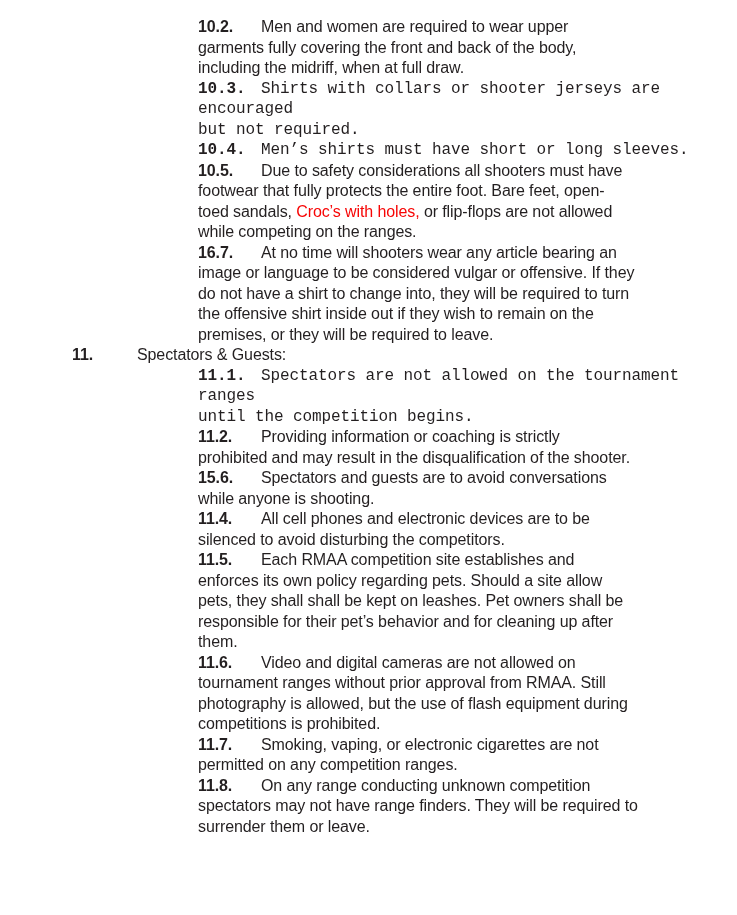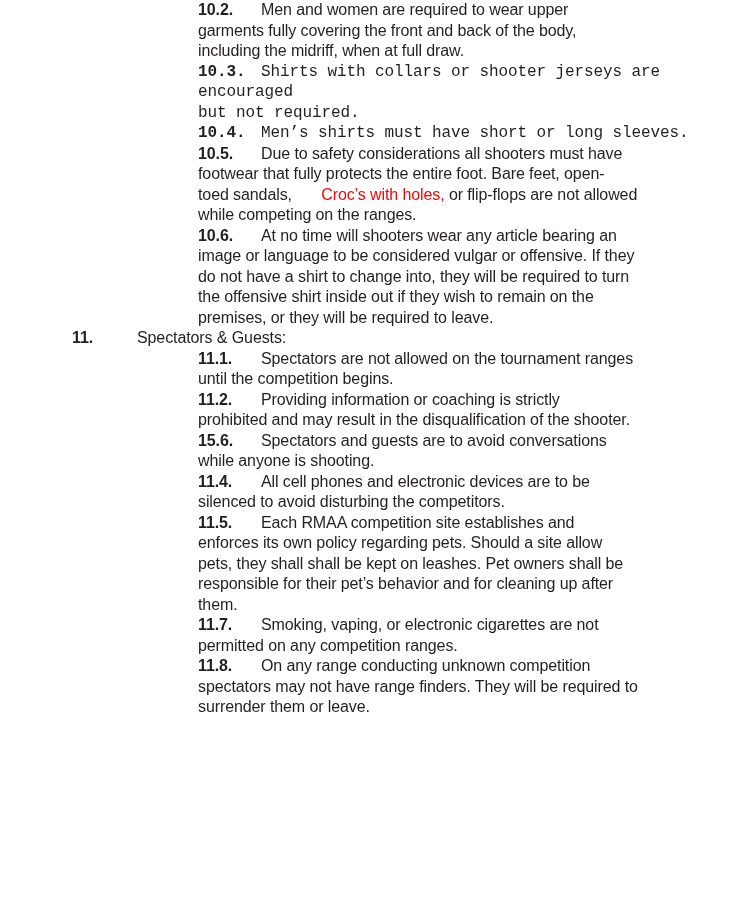--- a/index.html
+++ b/index.html
@@ -2,20 +2,21 @@
 <html><head>
 <meta charset="utf-8">
 <style>
   html, body { margin: 0; padding: 0; }
   .page {
     position: relative;
     width: 737px;
     height: 915px;
     background: #ffffff;
     box-sizing: border-box;
+    padding-top: 17px;
     overflow: hidden;
     font-family: "Liberation Sans", sans-serif;
     font-size: 16px;
     line-height: 20.5px;
     color: var(--text_color, #231f20);
     letter-spacing: -0.1px;
   }
   p.rule {
     margin: 0 8px 0 198px;
   }
@@ -28,25 +29,24 @@
     font-weight: bold;
   }
   p.head .num {
     width: 65px;
   }
   .body {
     white-space: pre-line;
   }
   .red {
     color: var(--red_color, #f70505);
-    margin-left: 25px;
   }
   .mt7 { margin-top: 7px; font-family: Liberation Mono, monospace; }
   .mt5 { margin-top: 5px; }
-  .mt4 { margin-top: 4px; }
+  .mt4 { margin-top: 4px; font-family: Liberation Mono, monospace; }
   .mt0 { margin-top: 0; }
 </style>
 </head>
 <body style="--text_color: #231f20; --red_color: #f70505; --page_background: #ffffff;">
 
 <div class="page">
 
   <p class="rule mt0"><span class="num">10.2.</span><span class="body">Men and women are required to wear upper
 garments fully covering the front and back of the body,
 including the midriff, when at full draw.</span></p>
@@ -54,21 +54,21 @@
   <p class="rule mt7"><span class="num">10.3.</span><span class="body">Shirts with collars or shooter jerseys are encouraged
 but not required.</span></p>
 
   <p class="rule mt7"><span class="num">10.4.</span><span class="body">Men’s shirts must have short or long sleeves.</span></p>
 
   <p class="rule mt5"><span class="num">10.5.</span><span class="body">Due to safety considerations all shooters must have
 footwear that fully protects the entire foot. Bare feet, open-
 toed sandals, </span><span class="body red">Croc’s with holes,</span><span class="body"> or flip-flops are not allowed
 while competing on the ranges.</span></p>
 
-  <p class="rule mt0"><span class="num">10.6.</span><span class="body">At no time will shooters wear any article bearing an
+  <p class="rule mt0"><span class="num">16.7.</span><span class="body">At no time will shooters wear any article bearing an
 image or language to be considered vulgar or offensive. If they
 do not have a shirt to change into, they will be required to turn
 the offensive shirt inside out if they wish to remain on the
 premises, or they will be required to leave.</span></p>
 
   <p class="rule head mt0"><span class="num">11.</span><span class="body">Spectators &amp; Guests:</span></p>
 
   <p class="rule mt4"><span class="num">11.1.</span><span class="body">Spectators are not allowed on the tournament ranges
 until the competition begins.</span></p>
 
@@ -80,20 +80,24 @@
 
   <p class="rule mt5"><span class="num">11.4.</span><span class="body">All cell phones and electronic devices are to be
 silenced to avoid disturbing the competitors.</span></p>
 
   <p class="rule mt5"><span class="num">11.5.</span><span class="body">Each RMAA competition site establishes and
 enforces its own policy regarding pets. Should a site allow
 pets, they shall shall be kept on leashes. Pet owners shall be
 responsible for their pet’s behavior and for cleaning up after
 them.</span></p>
 
+  <p class="rule mt0"><span class="num">11.6.</span><span class="body">Video and digital cameras are not allowed on
+tournament ranges without prior approval from RMAA. Still
+photography is allowed, but the use of flash equipment during
+competitions is prohibited.</span></p>
 
   <p class="rule mt5"><span class="num">11.7.</span><span class="body">Smoking, vaping, or electronic cigarettes are not
 permitted on any competition ranges.</span></p>
 
   <p class="rule mt5"><span class="num">11.8.</span><span class="body">On any range conducting unknown competition
 spectators may not have range finders. They will be required to
 surrender them or leave.</span></p>
 
 
 </div>

